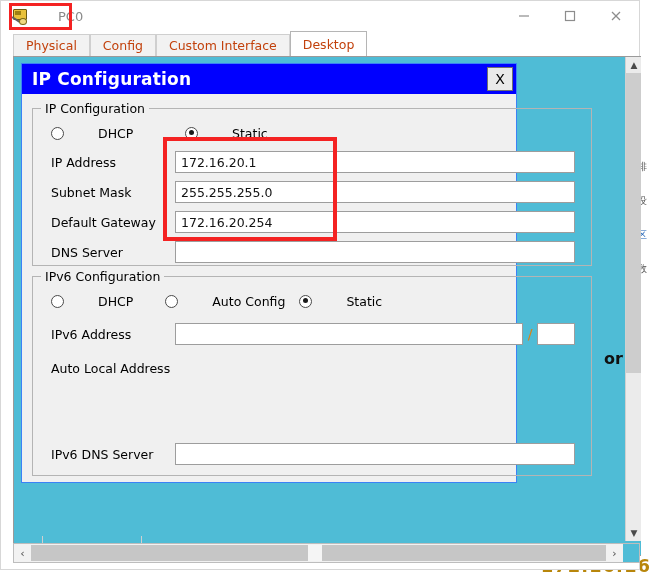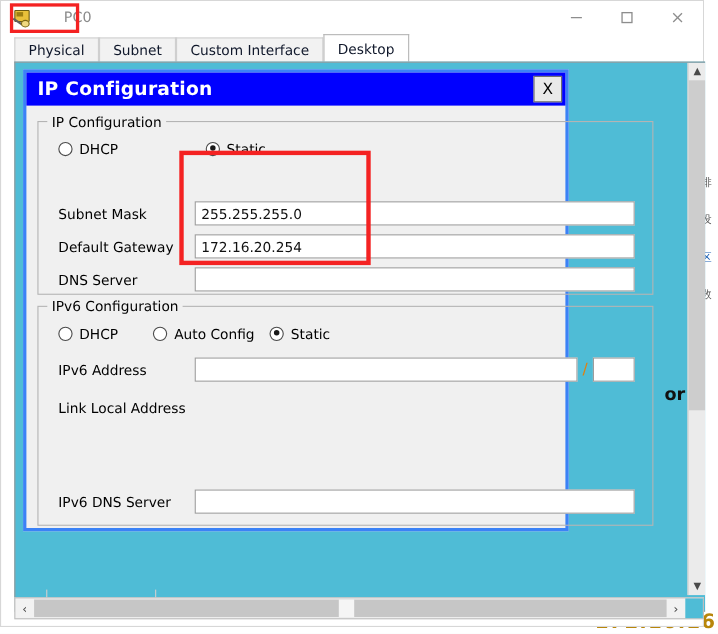--- a/index.html
+++ b/index.html
@@ -168,21 +168,21 @@
     align-items: flex-end;
     padding-left: 12px;
     box-sizing: border-box;
   }
   .tab {
     height: 22px;
     padding: 0 12px;
     display: flex;
     align-items: center;
     font-size: 12.5px;
-    color: #0f172a;
+    color: #c2410c;
     border: 1px solid #cfcfcf;
     border-bottom: none;
     background: #f2f2f2;
     box-sizing: border-box;
     white-space: nowrap;
   }
   .tab.active {
     background: #ffffff;
     height: 25px;
     border-color: #b5b5b5;
@@ -262,21 +262,21 @@
     box-sizing: border-box;
     clip-path: polygon(52% 100%, 100% 8%, 30% 0%);
   }
 
   
   .ipdlg {
     position: absolute;
     left: 20px; top: 62px;
     width: 496px; height: 420px;
     background: #f0f0f0;
-    border: 3px solid #3b82f6;
+    border: 1px solid #3b82f6;
     box-sizing: border-box;
   }
   .ipdlg-title {
     position: absolute;
     left: 0; top: 0;
     width: 100%; height: 30px;
     background: #0000ff;
     display: flex;
     align-items: center;
     box-sizing: border-box;
@@ -343,21 +343,21 @@
     flex: none;
   }
   .radio.checked::after {
     content: "";
     position: absolute;
     left: 2.5px; top: 2.5px;
     width: 5px; height: 5px;
     background: #1a1a1a;
     border-radius: 50%;
   }
-  .radio-label { font-size: 12.5px; color: #000; }
+  .radio-label { font-size: 12.5px; color: #000; margin-left: 28px; }
 
   .field-row {
     position: absolute;
     left: 0px;
     height: 26px;
     display: flex;
     align-items: center;
   }
   .field-label {
     width: 142px;
@@ -498,21 +498,21 @@
           </svg>
       </div>
     </div>
   </div>
 
   <div class="tabrow">
     <div class="tab">
         <span>Physical</span>
       </div>
     <div class="tab">
-        <span>Subnet</span>
+        <span>Config</span>
       </div>
     <div class="tab">
         <span>Custom Interface</span>
       </div>
     <div class="tab active">
         <span>Desktop</span>
       </div>
   </div>
 
   <div class="desktop">
@@ -546,20 +546,24 @@
         <div class="radio-item" style="width:152px; padding-left:18px; box-sizing:border-box;">
           <span class="radio"></span>
           <span class="radio-label">DHCP</span>
         </div>
         <div class="radio-item">
           <span class="radio checked"></span>
           <span class="radio-label">Static</span>
         </div>
       </div>
 
+      <div class="field-row" style="top:40px;">
+        <span class="field-label">IP Address</span>
+        <span class="field-input" style="width:400px;">172.16.20.1</span>
+      </div>
       <div class="field-row" style="top:70px;">
         <span class="field-label">Subnet Mask</span>
         <span class="field-input" style="width:400px;">255.255.255.0</span>
       </div>
       <div class="field-row" style="top:100px;align-items:center;">
         <span class="field-label">Default Gateway</span>
         <span class="field-input" style="width:400px;">172.16.20.254</span>
       </div>
       <div class="field-row" style="top:130px;">
         <span class="field-label">DNS Server</span>
@@ -585,21 +589,21 @@
         </div>
       </div>
 
       <div class="field-row" style="top:44px;">
         <span class="field-label">IPv6 Address</span>
         <span class="field-input" style="width:348px;"></span>
         <span class="slash">/</span>
         <span class="field-input" style="width:38px;"></span>
       </div>
       <div class="field-row" style="top:78px;">
-        <span class="field-label">Link Local Address</span>
+        <span class="field-label">Auto Local Address</span>
       </div>
       <div class="field-row" style="top:164px;">
         <span class="field-label">IPv6 DNS Server</span>
         <span class="field-input" style="width:400px;"></span>
       </div>
     </div>
   </div>
 
   <div class="annot-box"></div>
 

